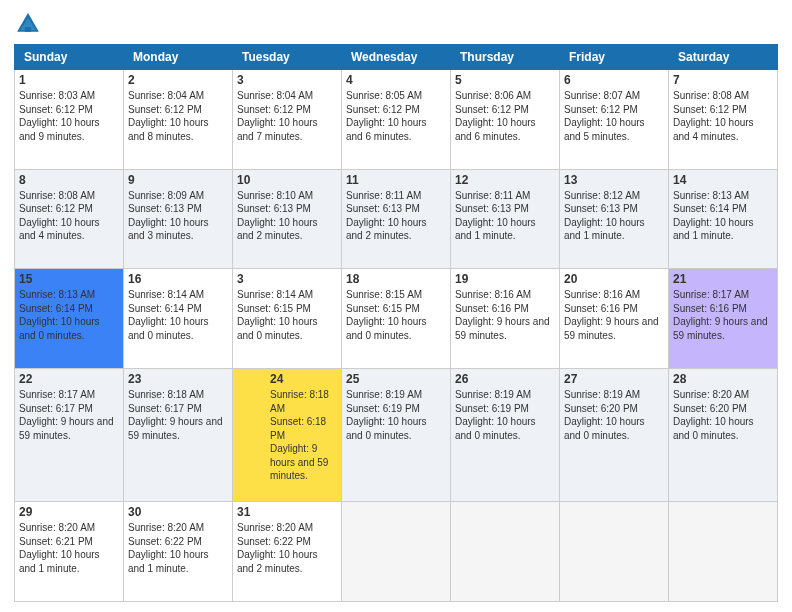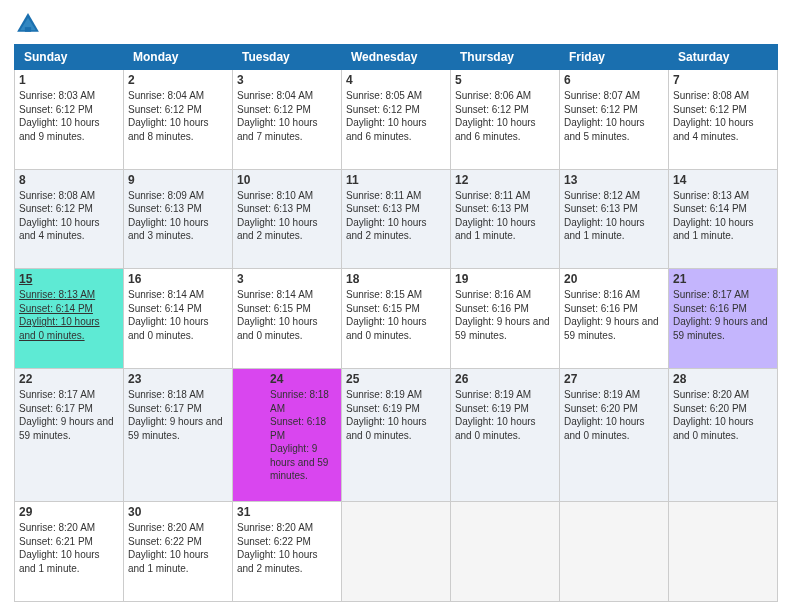--- a/index.html
+++ b/index.html
@@ -186,21 +186,21 @@
           <td style="background: rgb(238, 242, 247);">
             <span class="day-num">13</span>
             <div class="day-info">Sunrise: 8:12 AM<br>Sunset: 6:13 PM<br>Daylight: 10 hours and 1 minute.</div>
           </td>
           <td style="background: rgb(238, 242, 247);">
             <span class="day-num">14</span>
             <div class="day-info">Sunrise: 8:13 AM<br>Sunset: 6:14 PM<br>Daylight: 10 hours and 1 minute.</div>
           </td>
         </tr>
         <tr>
-          <td style="background: #5eead4; text-decoration: underline;">
+          <td style="background: #3b82f6;">
             <span class="day-num">15</span>
             <div class="day-info">Sunrise: 8:13 AM<br>Sunset: 6:14 PM<br>Daylight: 10 hours and 0 minutes.</div>
           </td>
           <td style="background: rgb(255, 255, 255);">
             <span class="day-num">16</span>
             <div class="day-info">Sunrise: 8:14 AM<br>Sunset: 6:14 PM<br>Daylight: 10 hours and 0 minutes.</div>
           </td>
           <td style="background: rgb(255, 255, 255);">
             <span class="day-num">3</span>
             <div class="day-info">Sunrise: 8:14 AM<br>Sunset: 6:15 PM<br>Daylight: 10 hours and 0 minutes.</div>
@@ -224,21 +224,21 @@
         </tr>
         <tr>
           <td style="background: rgb(238, 242, 247);">
             <span class="day-num">22</span>
             <div class="day-info">Sunrise: 8:17 AM<br>Sunset: 6:17 PM<br>Daylight: 9 hours and 59 minutes.</div>
           </td>
           <td style="background: rgb(238, 242, 247);">
             <span class="day-num">23</span>
             <div class="day-info">Sunrise: 8:18 AM<br>Sunset: 6:17 PM<br>Daylight: 9 hours and 59 minutes.</div>
           </td>
-          <td style="background: #d946ef; padding-left: 37px;">
+          <td style="background: #fde047; padding-left: 37px;">
             <span class="day-num">24</span>
             <div class="day-info">Sunrise: 8:18 AM<br>Sunset: 6:18 PM<br>Daylight: 9 hours and 59 minutes.</div>
           </td>
           <td style="background: rgb(238, 242, 247);">
             <span class="day-num">25</span>
             <div class="day-info">Sunrise: 8:19 AM<br>Sunset: 6:19 PM<br>Daylight: 10 hours and 0 minutes.</div>
           </td>
           <td style="background: rgb(238, 242, 247);">
             <span class="day-num">26</span>
             <div class="day-info">Sunrise: 8:19 AM<br>Sunset: 6:19 PM<br>Daylight: 10 hours and 0 minutes.</div>

